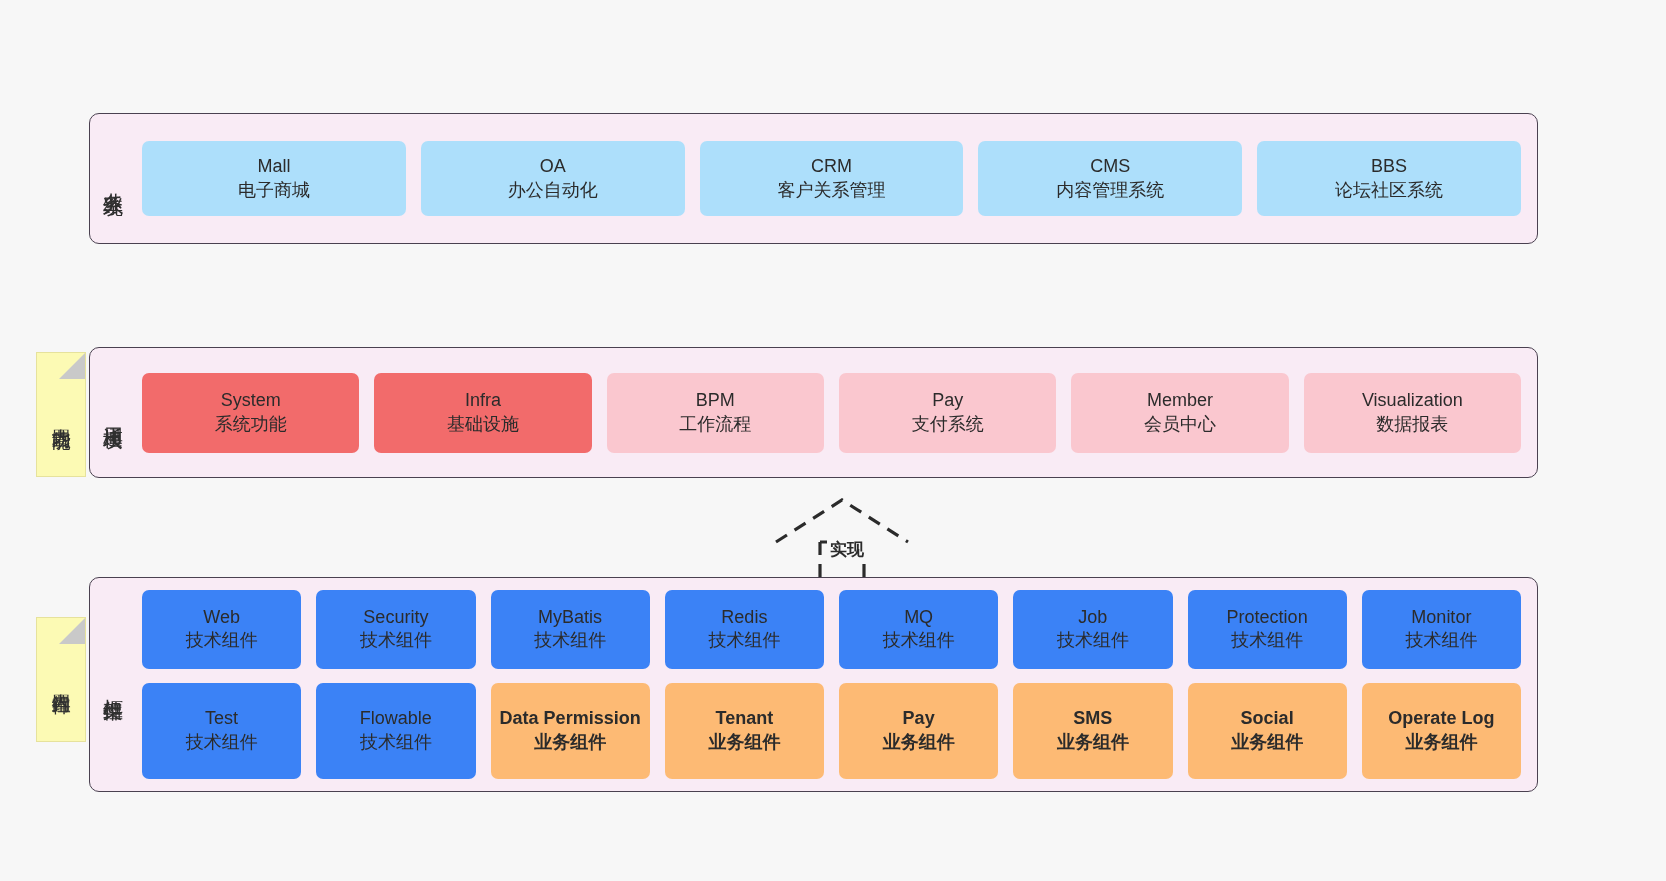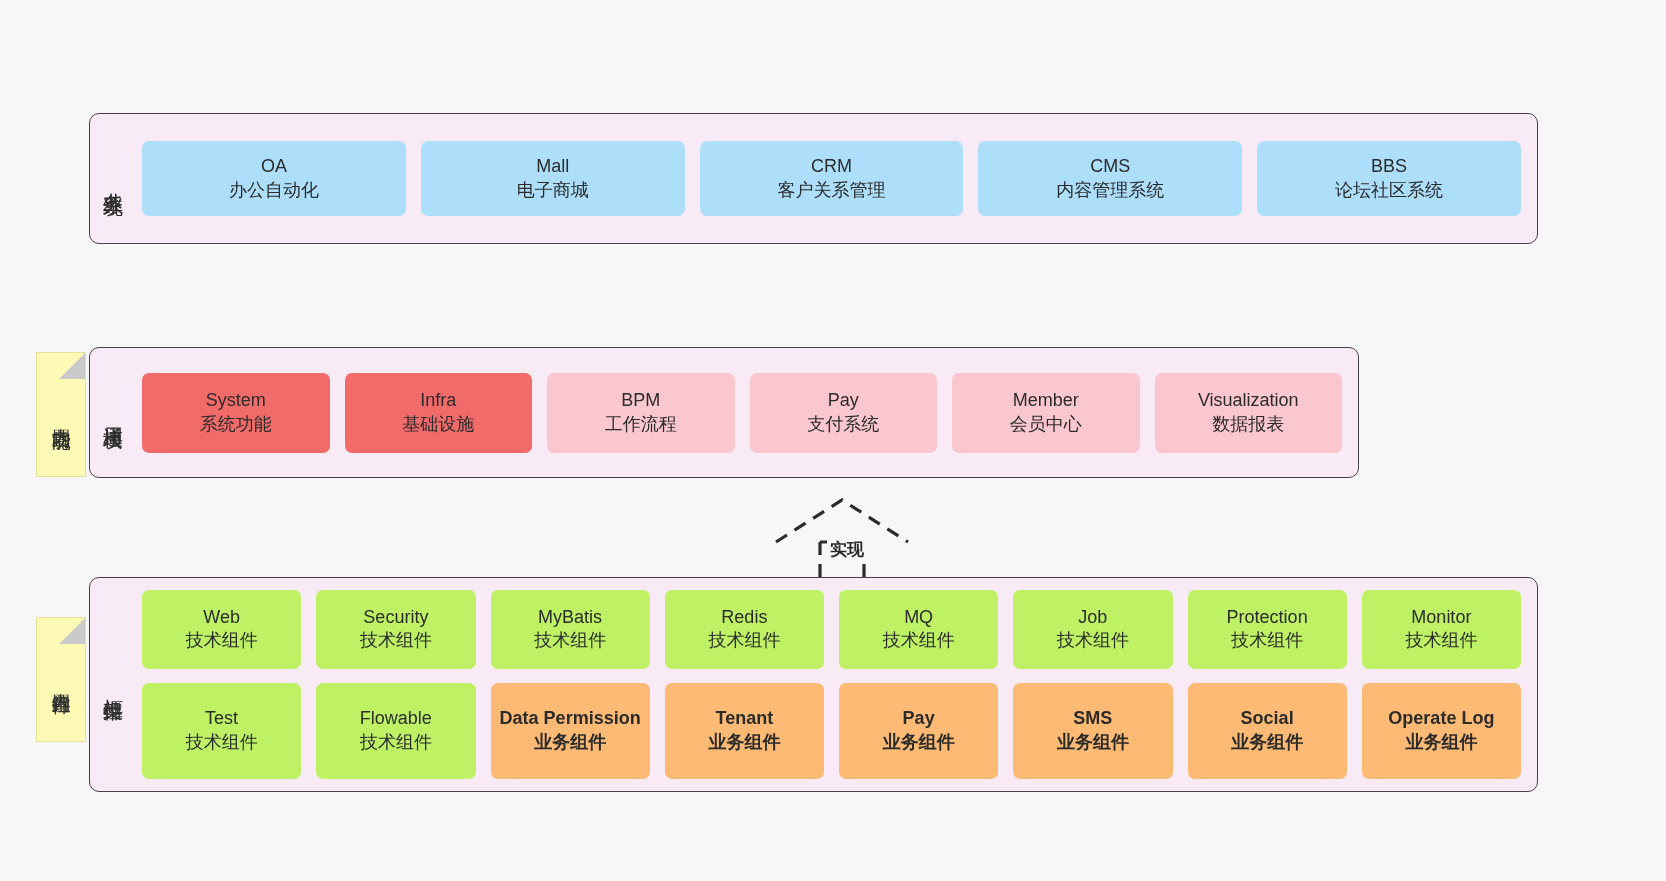--- a/index.html
+++ b/index.html
@@ -73,21 +73,21 @@
     padding: 6px 4px;
   }
   .cell .en { white-space: nowrap; }
   .cell .cn { white-space: nowrap; }
   .cell.wrap .en { white-space: normal; }
 
   
   .c-blue        { background: #addffb; }
   .c-red         { background: #f26b6b; }
   .c-pink        { background: #fac7cf; align-items: center; }
-  .c-green       { background: #bef264; text-align: center; }
+  .c-green       { background: #3b82f6; text-align: center; }
   .c-green-light { background: #fdba74; font-weight: bold; }
 
   
   .sticky {
     position: absolute;
     box-sizing: border-box;
     background: #fcfab4;
     border: 1px solid #e6e29c;
     display: flex;
     align-items: center;
@@ -130,49 +130,49 @@
 </head>
 <body>
 
 <div class="canvas">
 
   <div class="layer" style="left:89px; top:113px; width:1449px; height:131px;">
     <div class="layer-title">业务系统</div>
     <div class="layer-body">
       <div class="row" style="height:75px;">
         <div class="cell c-blue">
+          <span class="en">Mall</span>
+          <span class="cn">电子商城</span>
+        </div>
+        <div class="cell c-blue">
           <span class="en">OA</span>
           <span class="cn">办公自动化</span>
         </div>
         <div class="cell c-blue">
-          <span class="en">Mall</span>
-          <span class="cn">电子商城</span>
-        </div>
-        <div class="cell c-blue">
           <span class="en">CRM</span>
           <span class="cn">客户关系管理</span>
         </div>
         <div class="cell c-blue">
           <span class="en">CMS</span>
           <span class="cn">内容管理系统</span>
         </div>
         <div class="cell c-blue">
           <span class="en">BBS</span>
           <span class="cn">论坛社区系统</span>
         </div>
       </div>
     </div>
   </div>
 
 
   <div class="sticky" style="left:36px; top:352px; width:50px; height:125px;">
     <span>内置功能</span>
   </div>
 
-  <div class="layer" style="left:89px; top:347px; width:1270px; height:131px;">
+  <div class="layer" style="left:89px; top:347px; width:1449px; height:131px;">
     <div class="layer-title">通用模块</div>
     <div class="layer-body">
       <div class="row" style="height:80px;">
         <div class="cell c-red">
           <span class="en">System</span>
           <span class="cn">系统功能</span>
         </div>
         <div class="cell c-red">
           <span class="en">Infra</span>
           <span class="cn">基础设施</span>

